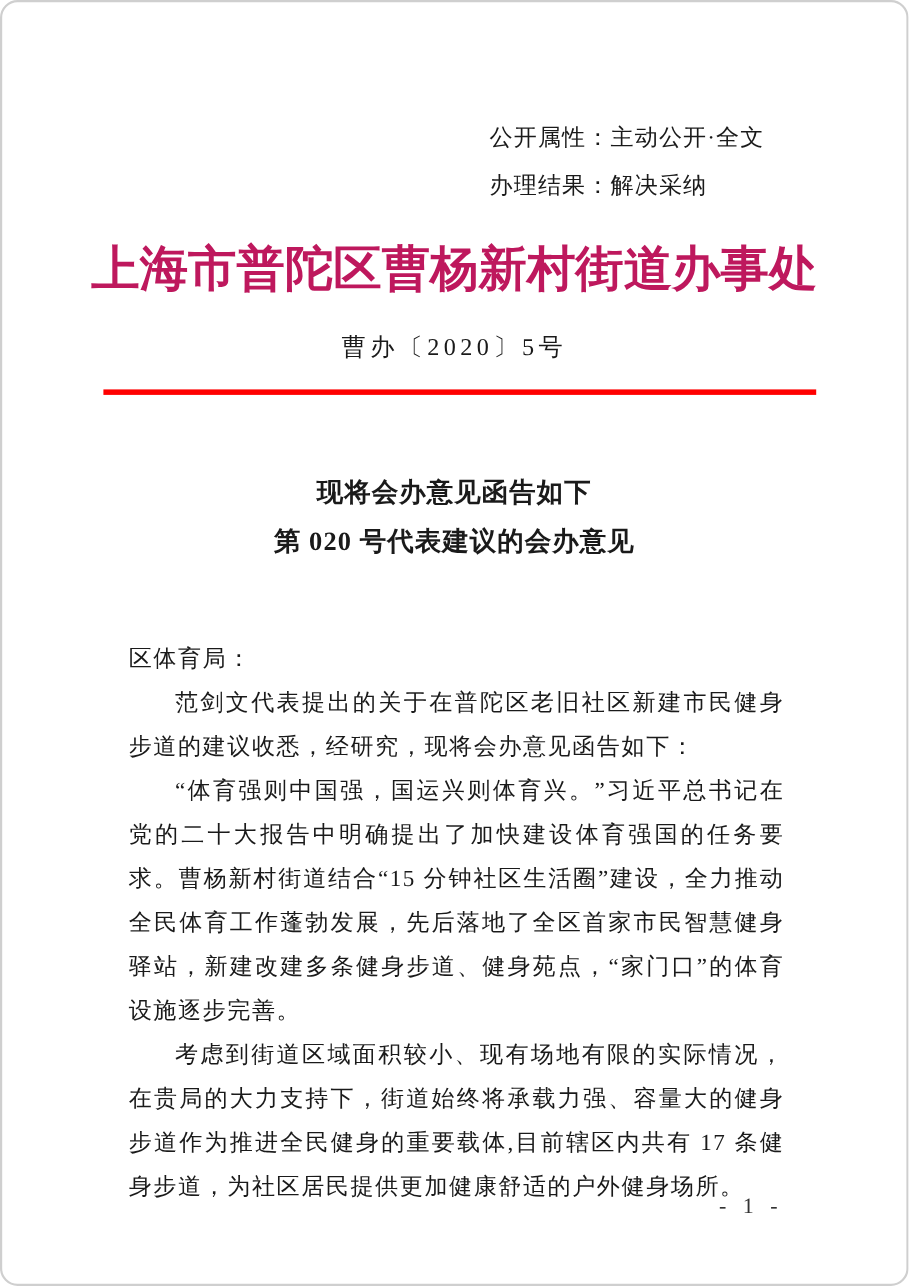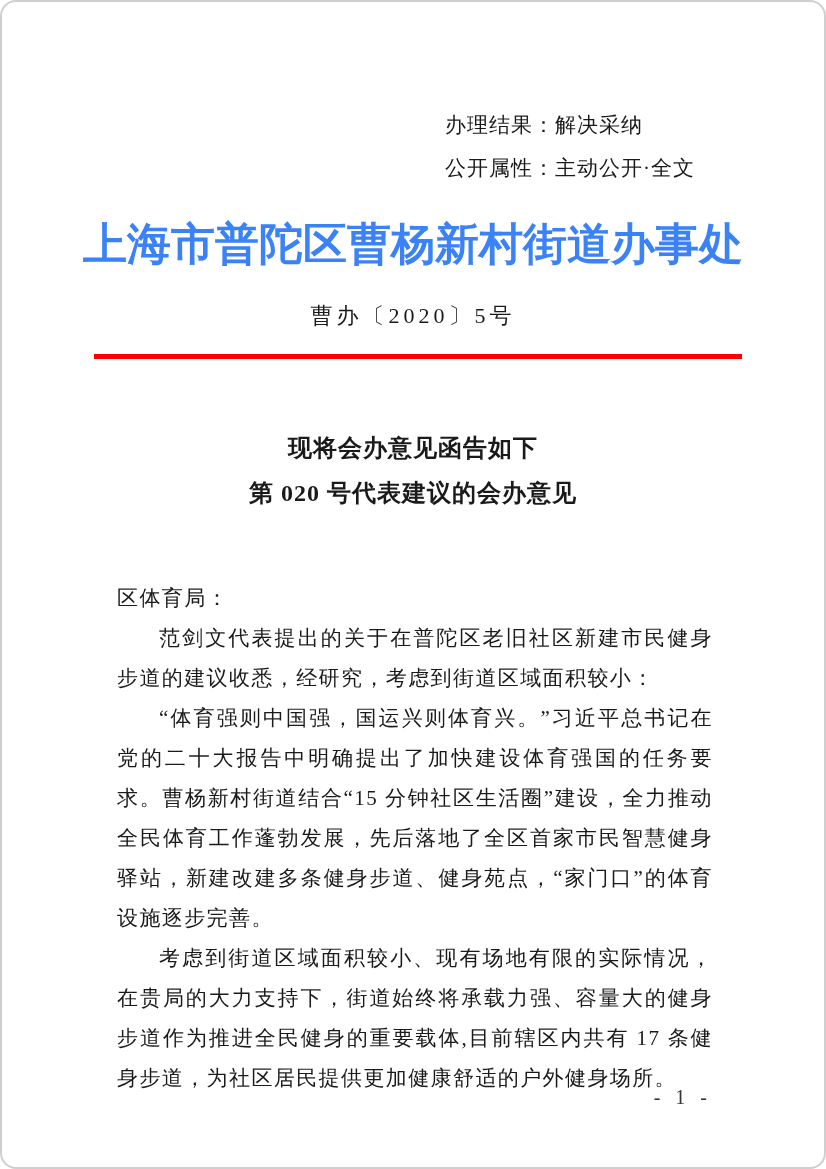--- a/index.html
+++ b/index.html
@@ -34,21 +34,21 @@
   
   .issuer {
     position: absolute;
     top: 213px;
     left: 0;
     width: 100%;
     margin: 0;
     text-align: center;
     font-size: 44px;
     font-weight: bold;
-    color: #3b82f6;
+    color: #be185d;
     letter-spacing: 0px;
     white-space: nowrap;
   }
 
   
   .doc-number {
     position: absolute;
     top: 299px;
     left: 0;
     width: 100%;
@@ -113,37 +113,37 @@
     letter-spacing: 5px;
     color: #333;
   }
 </style>
 </head>
 <body>
 
 <div class="page">
 
   <div class="meta">
+    <div class="meta-line"><span>公开属性：</span><span>主动公开·全文</span></div>
     <div class="meta-line"><span>办理结果：</span><span>解决采纳</span></div>
-    <div class="meta-line"><span>公开属性：</span><span>主动公开·全文</span></div>
   </div>
 
   <h1 class="issuer">上海市普陀区曹杨新村街道办事处</h1>
 
   <div class="doc-number">曹办〔2020〕5号</div>
 
   <div class="red-rule"></div>
 
   <div class="doc-title">
     <div>现将会办意见函告如下</div>
     <div>第 020 号代表建议的会办意见</div>
   </div>
 
   <div class="body-block">
     <p class="salutation">区体育局：</p>
-    <p class="para">范剑文代表提出的关于在普陀区老旧社区新建市民健身步道的建议收悉，经研究，考虑到街道区域面积较小：</p>
+    <p class="para">范剑文代表提出的关于在普陀区老旧社区新建市民健身步道的建议收悉，经研究，现将会办意见函告如下：</p>
     <p class="para">“体育强则中国强，国运兴则体育兴。”习近平总书记在党的二十大报告中明确提出了加快建设体育强国的任务要求。曹杨新村街道结合“15 分钟社区生活圈”建设，全力推动全民体育工作蓬勃发展，先后落地了全区首家市民智慧健身驿站，新建改建多条健身步道、健身苑点，“家门口”的体育设施逐步完善。</p>
     <p class="para">考虑到街道区域面积较小、现有场地有限的实际情况，在贵局的大力支持下，街道始终将承载力强、容量大的健身步道作为推进全民健身的重要载体,目前辖区内共有 17 条健身步道，为社区居民提供更加健康舒适的户外健身场所。</p>
   </div>
 
   <div class="page-number">- 1 -</div>
 
 </div>
 
 </body></html>

